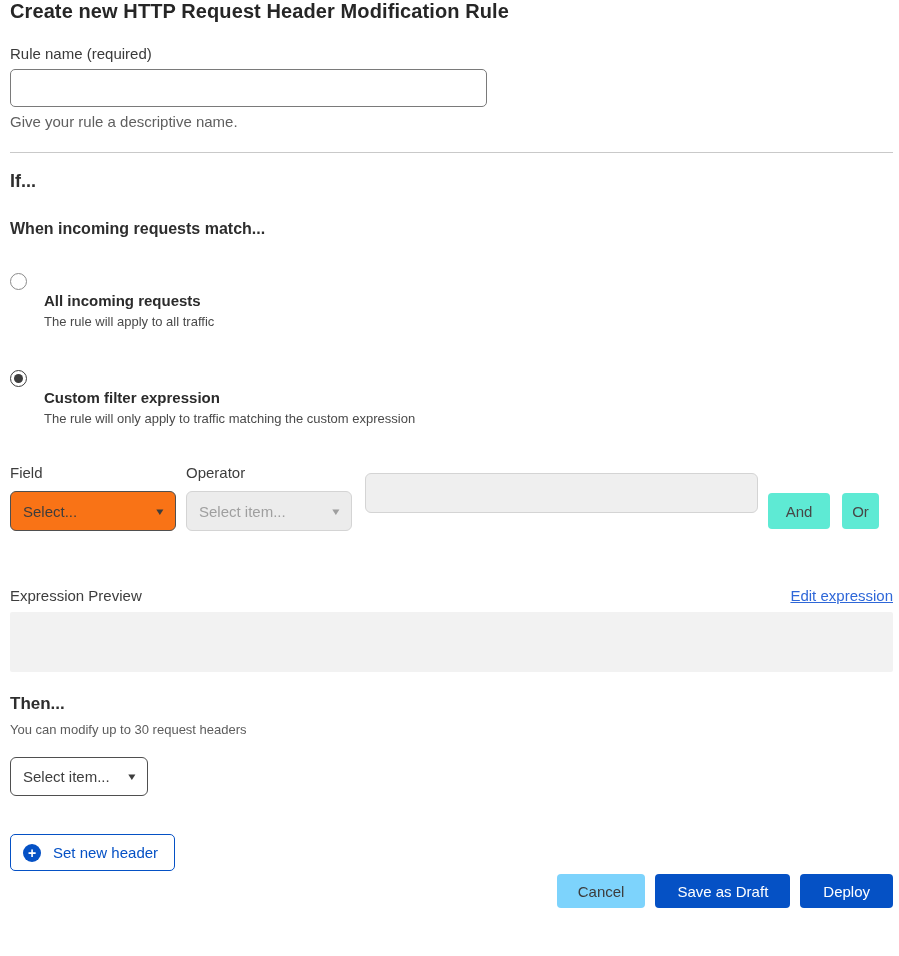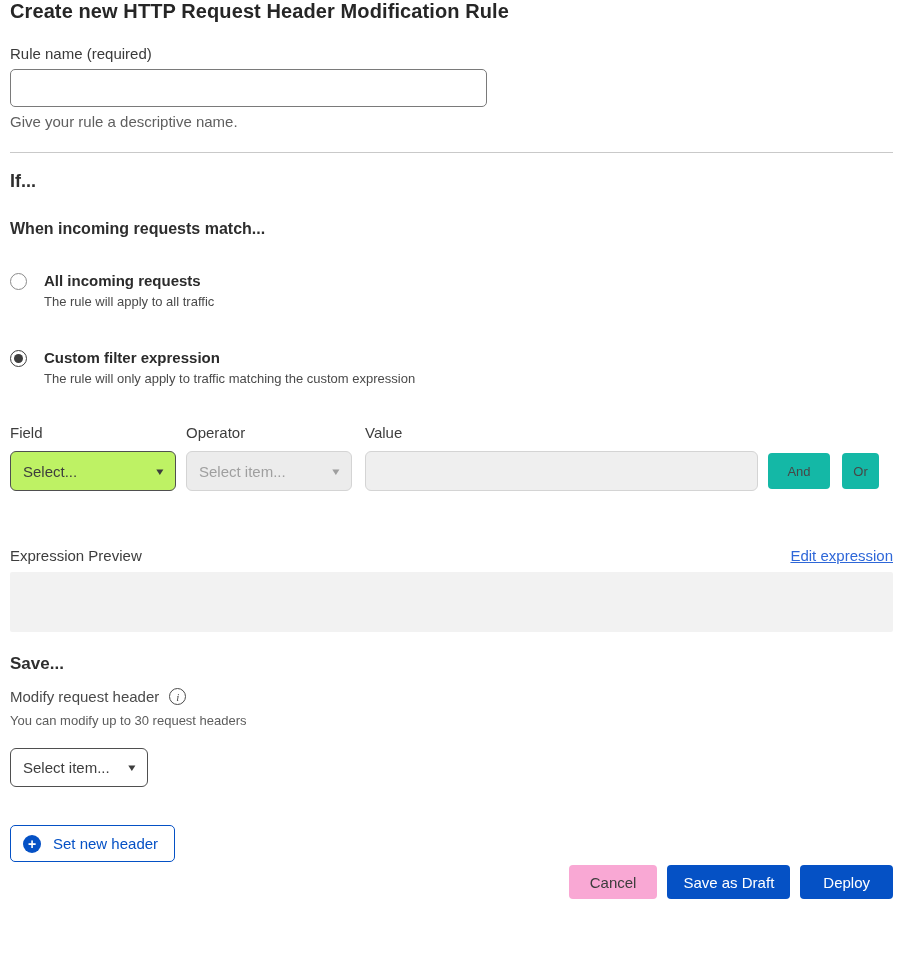--- a/index.html
+++ b/index.html
@@ -46,52 +46,52 @@
     border: 1px solid #8b8b8b; border-radius: 50%;
     background: #ffffff; margin-top: 1px; cursor: pointer;
     position: relative;
   }
   .radio-circle.selected { border: 1px solid #3d3d3d; }
   .radio-circle.selected::after {
     content: ""; position: absolute;
     left: 3px; top: 3px; width: 9px; height: 9px;
     border-radius: 50%; background: #3d3d3d;
   }
-  .radio-texts { margin-left: 17px; }
+  .radio-texts { margin-left: 17px; margin-top: 20px; }
   .radio-label { font-size: 15px; font-weight: 700; color: #2b2b2b; }
   .radio-desc { margin-top: 5px; font-size: 13px; color: #4a4a4a; }
 
   
   .builder-row { margin-top: 38px; display: flex; align-items: flex-start; }
   .builder-col { display: flex; flex-direction: column; justify-content: flex-end; }
   .col-field { width: 166px; margin-right: 10px; }
   .col-operator { width: 166px; margin-right: 13px; }
   .col-value { width: 393px; margin-right: 10px; }
   .builder-label { font-size: 15px; color: #3d3d3d; height: 18px; }
   .select-box {
     margin-top: 9px; height: 40px;
     display: flex; align-items: center; justify-content: space-between;
     padding: 0 12px; border-radius: 6px; cursor: pointer;
     font-size: 15px;
   }
-  .select-enabled { background: #bef264; border: 1px solid #4f4f4f; color: #3d3d3d; gap: 12px; }
+  .select-enabled { background: #f97316; border: 1px solid #4f4f4f; color: #3d3d3d; gap: 12px; }
   .select-disabled { background: #ececec; border: 1px solid #d4d4d4; color: #9f9f9f; cursor: default; }
   .caret { font-size: 11px; line-height: 1; transform: scaleX(1.3); }
   .caret-dark { color: #3d3d3d; }
   .caret-gray { color: #9f9f9f; }
   .value-input {
     margin-top: 9px; height: 40px; width: 100%;
     background: #efefef; border: 1px solid #d4d4d4; border-radius: 6px;
     padding: 0 12px; font-size: 15px; color: #3d3d3d;
     font-family: "Liberation Sans", sans-serif;
   }
   .conj-btn {
     margin-top: 29px; height: 36px;
-    background: #14b8a6; border: none; border-radius: 4px;
-    color: #474747; font-size: 13px; cursor: pointer;
+    background: #5eead4; border: none; border-radius: 4px;
+    color: #474747; font-size: 15px; cursor: pointer;
     font-family: "Liberation Sans", sans-serif;
   }
   .and-btn { width: 62px; margin-right: 12px; }
   .or-btn { width: 37px; }
 
   
   .preview-row { margin-top: 56px; display: flex; align-items: baseline; justify-content: space-between; }
   .preview-label { font-size: 15px; color: #3d3d3d; }
   .edit-link { font-size: 15px; color: #2e67d8; text-decoration: underline; cursor: pointer; }
   .preview-box {
@@ -135,23 +135,23 @@
     margin-right: 12px;
   }
 
   
   .footer-row { margin-top: 3px; display: flex; justify-content: flex-end; align-items: center; }
   .footer-btn {
     height: 34px; border: none; border-radius: 4px;
     font-size: 15px; cursor: pointer;
     font-family: "Liberation Sans", sans-serif;
   }
-  .cancel-btn { background: #f9a8d4; color: #3c3c3c; padding: 0 21px; margin-right: 10px; }
+  .cancel-btn { background: #7dd3fc; color: #3c3c3c; padding: 0 21px; margin-right: 10px; }
   .primary-btn { background: #0551c5; color: #ffffff; }
-  .save-draft-btn { padding: 0 16px; margin-right: 10px; text-align: right; }
+  .save-draft-btn { padding: 0 22px; margin-right: 10px; text-align: right; }
   .deploy-btn { padding: 9px 23px; }
 </style>
 </head>
 <body>
 
 <div class="container">
 
   <h1 class="page-title">Create new HTTP Request Header Modification Rule</h1>
 
   <div class="field-label">Rule name (required)</div>
@@ -188,39 +188,34 @@
       </div>
     </div>
     <div class="builder-col col-operator">
       <div class="builder-label">Operator</div>
       <div class="select-box select-disabled">
         <span>Select item...</span>
         <span class="caret caret-gray">▾</span>
       </div>
     </div>
     <div class="builder-col col-value">
-      <div class="builder-label">Value</div>
       <input class="value-input" type="text" disabled="" value="" style="">
     </div>
     <button class="conj-btn and-btn">And</button>
     <button class="conj-btn or-btn">Or</button>
   </div>
 
   <div class="preview-row">
     <span class="preview-label">Expression Preview</span>
     <a class="edit-link">Edit expression</a>
   </div>
   <div class="preview-box"></div>
 
-  <h3 class="then-heading">Save...</h3>
-
-  <div class="modify-row">
-    <span class="modify-label">Modify request header</span>
-    <span class="info-icon">i</span>
-  </div>
+  <h3 class="then-heading">Then...</h3>
+
   <div class="modify-help">You can modify up to 30 request headers</div>
 
   <div class="header-select">
     <span>Select item...</span>
     <span class="caret caret-dark">▾</span>
   </div>
 
   <button class="set-header-btn">
     <span class="plus-icon">+</span>
     <span>Set new header</span>

